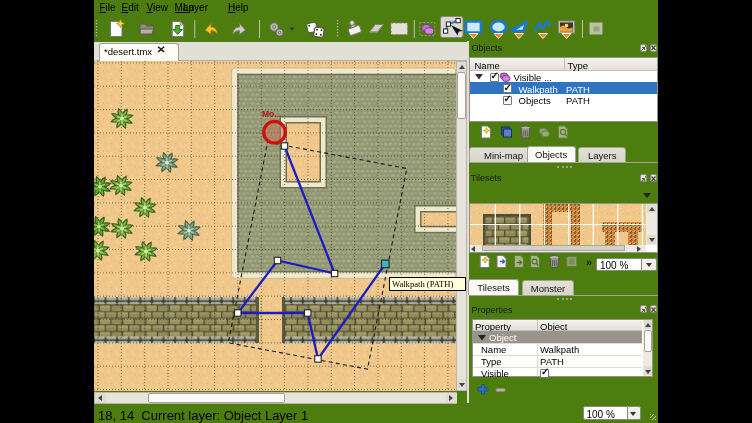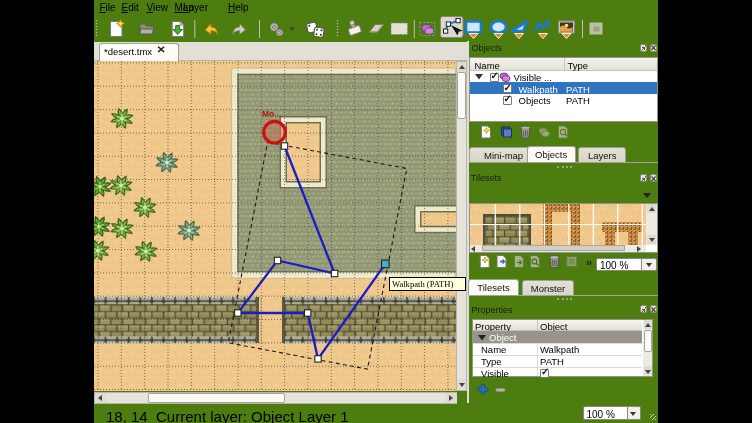--- a/index.html
+++ b/index.html
@@ -252,21 +252,21 @@
 <div class="abs" style="left:364.8px;top:64.5px;width:0;height:0;border-left:3.2px solid transparent;border-right:3.2px solid transparent;border-bottom:4.5px solid #444;"></div>
 <div class="abs" style="left:362.5px;top:72px;width:9px;height:47px;background:#fbfaf7;border:1px solid #a5a298;border-radius:2px;box-sizing:border-box;"></div>
 <div class="abs" style="left:362.5px;top:379px;width:9px;height:10px;background:#dedbd2;"></div>
 <div class="abs" style="left:364.8px;top:382.5px;width:0;height:0;border-left:3.2px solid transparent;border-right:3.2px solid transparent;border-top:4.5px solid #444;"></div>
 <div class="abs" style="left:0;top:392px;width:363px;height:12px;background:#e6e3da;border:1px solid #b8b5aa;box-sizing:border-box;"></div>
 <div class="abs" style="left:1px;top:393px;width:11px;height:10px;background:#dedbd2;"></div>
 <div class="abs" style="left:4px;top:395.2px;width:0;height:0;border-top:3.2px solid transparent;border-bottom:3.2px solid transparent;border-right:4.5px solid #444;"></div>
 <div class="abs" style="left:54px;top:393px;width:137px;height:10px;background:#fbfaf7;border:1px solid #a5a298;border-radius:2px;box-sizing:border-box;"></div>
 <div class="abs" style="left:351.5px;top:393px;width:11px;height:10px;background:#dedbd2;"></div>
 <div class="abs" style="left:355px;top:395.2px;width:0;height:0;border-top:3.2px solid transparent;border-bottom:3.2px solid transparent;border-left:4.5px solid #444;"></div>
-<div class="abs" style="left:12px;top:407.5px;font-size:15px;color:#000;">18, 14&nbsp;&nbsp;Current layer: Object Layer 1</div>
+<div class="abs" style="left:4px;top:407.5px;font-size:13px;color:#000;">18, 14&nbsp;&nbsp;Current layer: Object Layer 1</div>
 <div class="abs" style="left:489px;top:406.4px;width:57.6px;height:14px;background:#fff;border:1px solid #8a877d;border-radius:2px;box-sizing:border-box;"></div>
 <div class="abs" style="left:533px;top:406.4px;width:13.6px;height:14px;background:#f2f0ea;border:1px solid #8a877d;border-radius:0 2px 2px 0;box-sizing:border-box;"></div>
 <div class="abs" style="left:536.2px;top:411.5px;width:0;height:0;border-left:3.4px solid transparent;border-right:3.4px solid transparent;border-top:4.6px solid #333;"></div>
 <div class="abs" style="left:492.5px;top:408.5px;font-size:10px;color:#000;">100 %</div>
 <div class="abs" style="left:556px;top:414px;width:6px;height:6px;background:repeating-linear-gradient(135deg,#cfccc2 0 1px,transparent 1px 2.5px);"></div>
 <div class="abs" style="left:372.5px;top:41px;width:2px;height:362px;background:#e0ddd4;"></div>
 <div class="panel-title" style="left:377.4px;top:43px;">Objects</div>
 <div class="pbtn" style="left:545.5px;top:43.5px;">
       <svg width="5" height="6" style="position:absolute;left:0.5px;top:0.5px">
         <path d="M0.5 5.5 L4 2 M4 0.5h1v1.5M1 2.5h2.5v2.5" stroke="#555" stroke-width="1" fill="none"></path>

